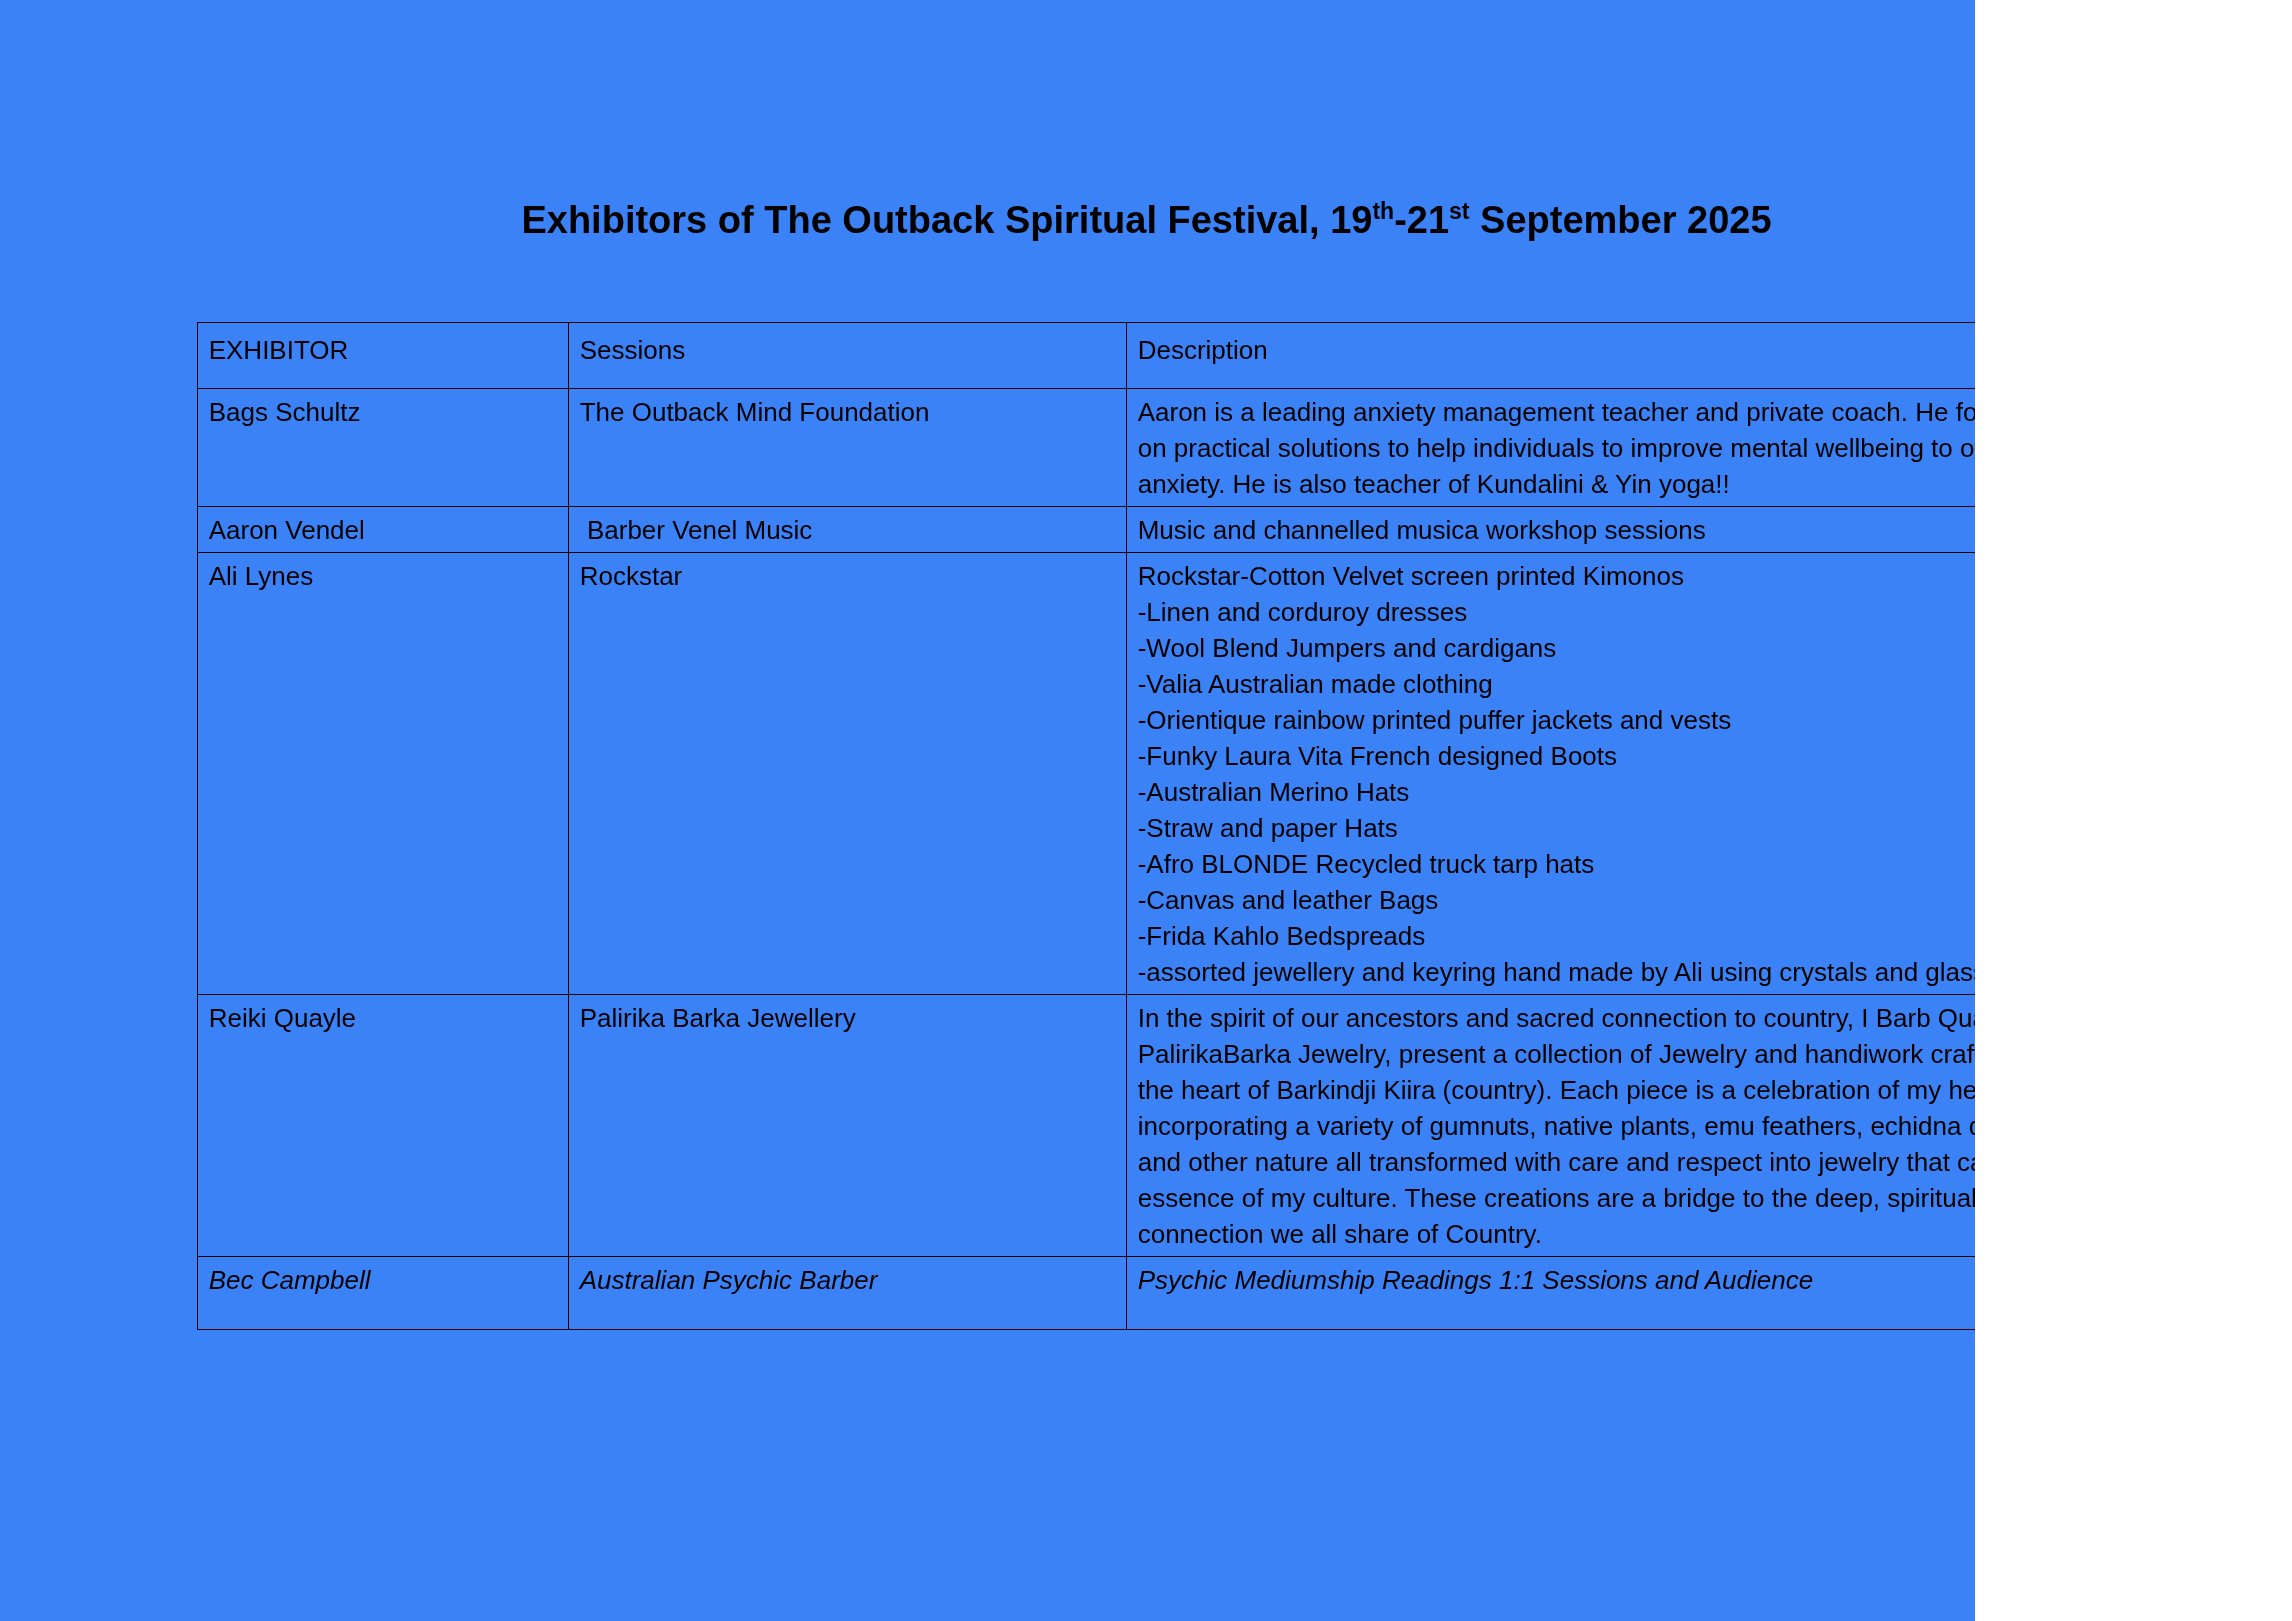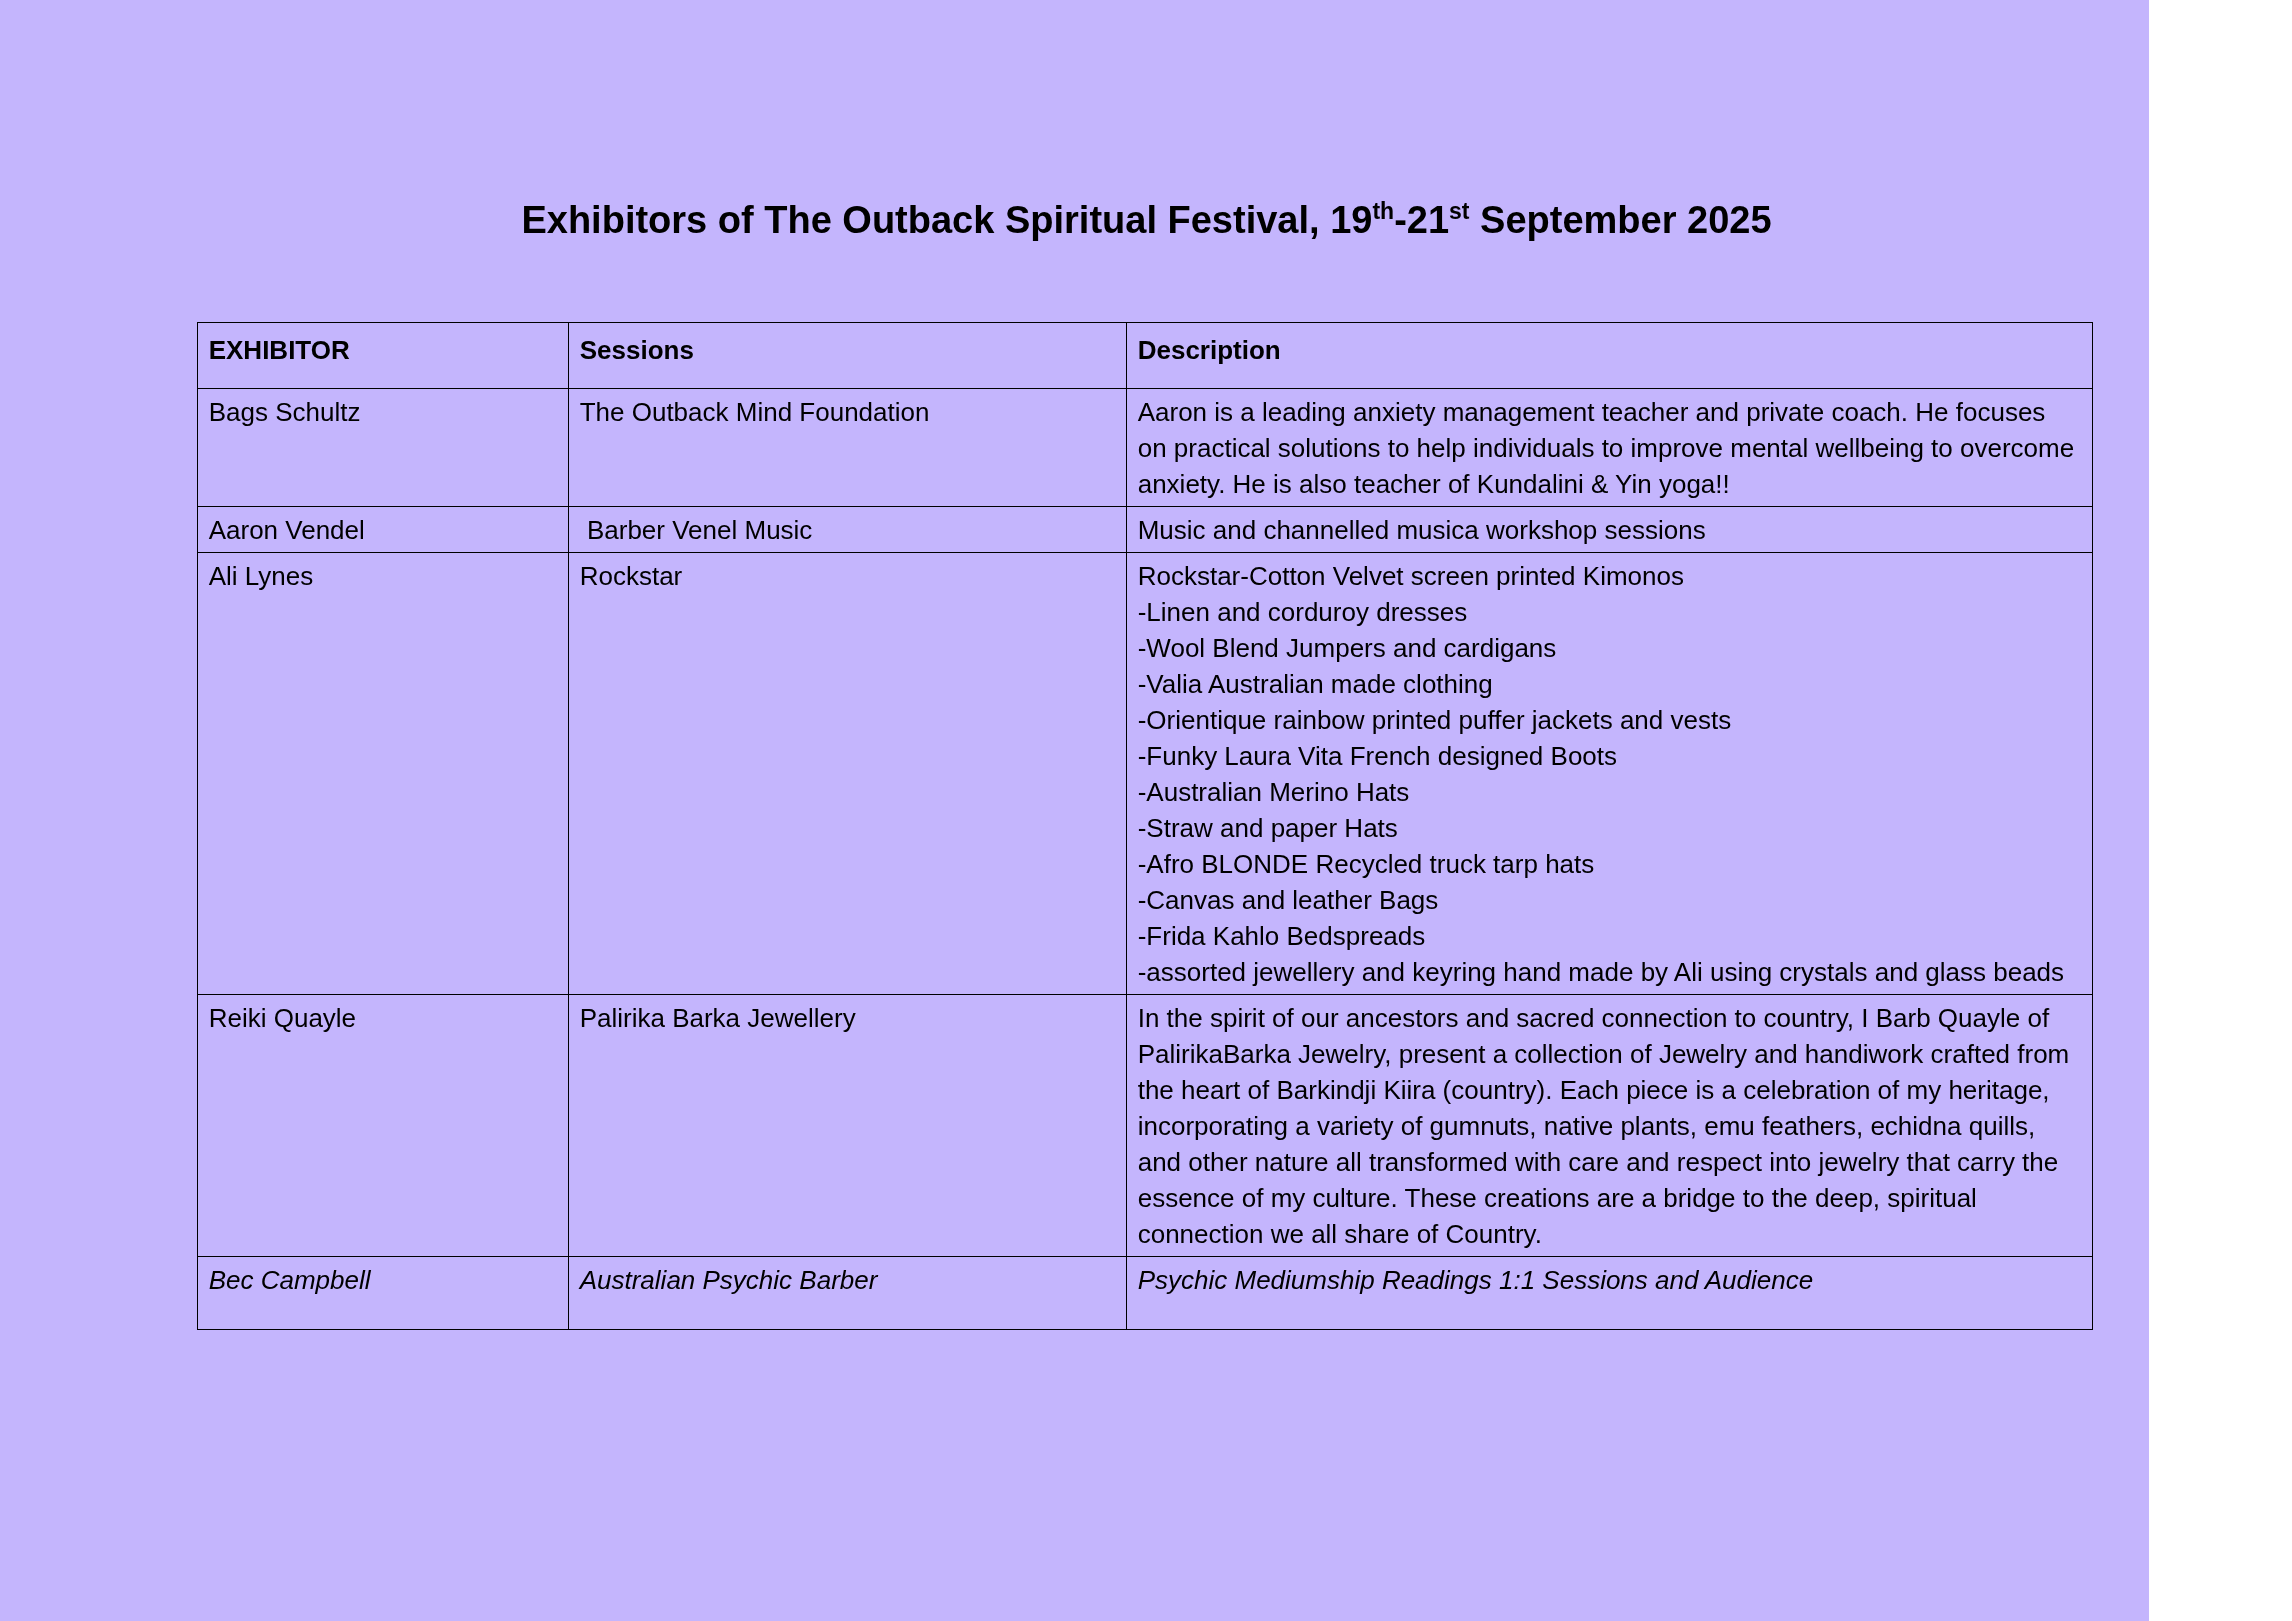--- a/index.html
+++ b/index.html
@@ -9,23 +9,23 @@
     background: #ffffff;
   }
   body {
     width: 2293px;
     height: 1621px;
     font-family: "Liberation Sans", sans-serif;
     color: #000000;
   }
   .page {
     position: relative;
-    width: 2149px;
+    width: 1975px;
     height: 1621px;
-    background: #c4b5fd;
+    background: #3b82f6;
     overflow: hidden;
   }
   .doc-title {
     position: absolute;
     top: 199px;
     left: 0;
     width: 2293px;
     text-align: center;
     font-size: 38px;
     font-weight: bold;
@@ -50,21 +50,21 @@
   table.exhibitors th,
   table.exhibitors td {
     border: 1.8px solid #000000;
     vertical-align: top;
     text-align: left;
     padding: 4.5px 10.7px 4.5px 10.7px;
     white-space: pre-wrap;
     overflow-wrap: break-word;
   }
   table.exhibitors th {
-    font-weight: bold;
+    font-weight: normal;
     padding-top: 9px;
     padding-bottom: 20px;
   }
   tr.tall-row td {
     height: 73px;
     font-style: italic;
   }
 </style>
 </head>
 <body>

